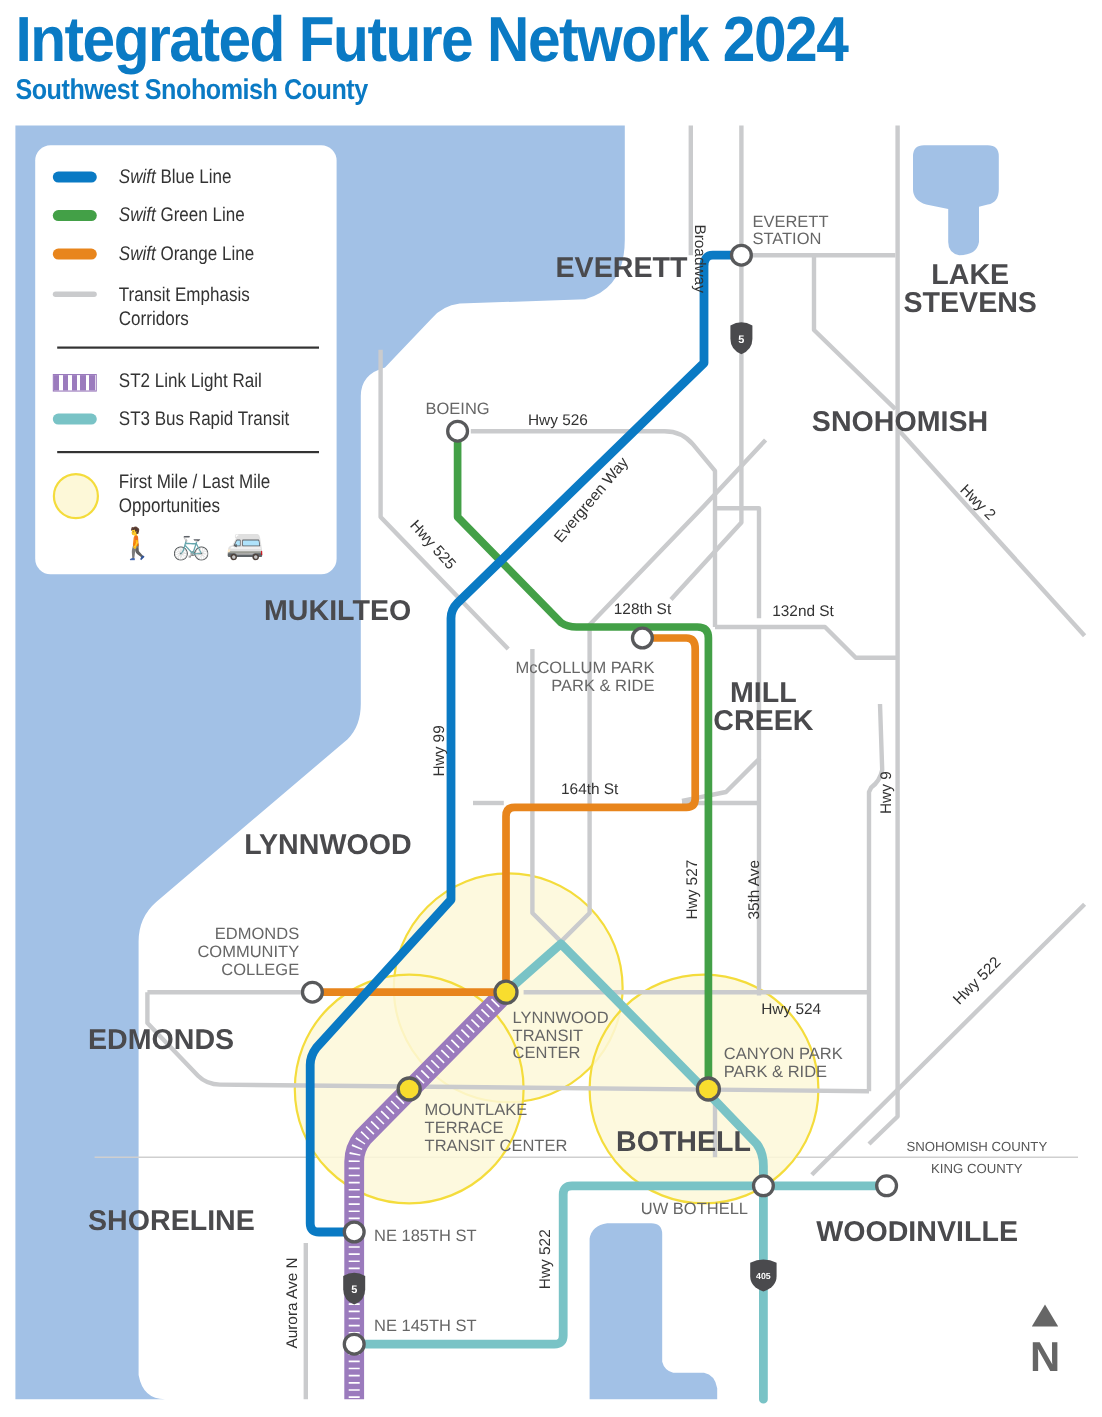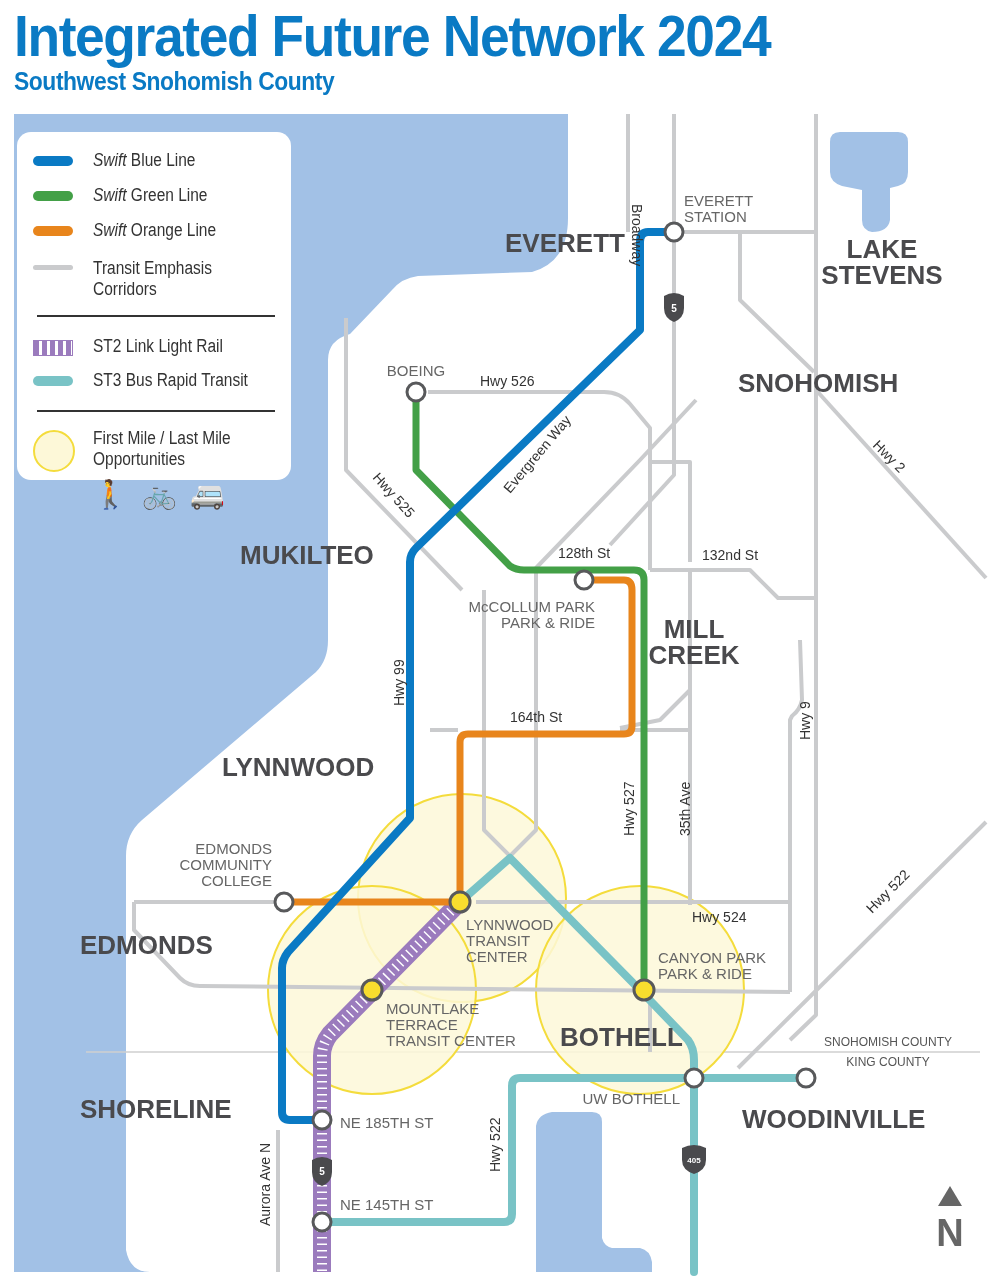--- a/index.html
+++ b/index.html
@@ -1,20 +1,20 @@
 <!DOCTYPE html>
 <html><head>
 <meta charset="utf-8">
 <style>
   html, body { margin: 0; padding: 0; background: #ffffff; }
   body { width: 1002px; height: 1288px; position: relative; overflow: hidden; font-family: "Liberation Sans", "DejaVu Sans", sans-serif; }
   .title { position: absolute; left: 14px; top: 0px; font-size: 58px; font-weight: bold; color: #0a7ac4; letter-spacing: -1.5px; line-height: 72px; transform: scaleX(0.92); transform-origin: left top; white-space: nowrap; }
   .subtitle { position: absolute; left: 14px; top: 66px; font-size: 26px; font-weight: bold; color: #0a7ac4; letter-spacing: -0.5px; transform: scaleX(0.88); transform-origin: left top; white-space: nowrap; }
   svg.map { position: absolute; left: 0; top: 0; }
-  .legend { position: absolute; left: 17px; top: 132px; width: 274px; height: 348px; background: #ffffff; border-radius: 14px; }
+  .legend { position: absolute; left: 32px; top: 132px; width: 274px; height: 390px; background: #ffffff; border-radius: 14px; }
   .lg-swatch { position: absolute; left: 16px; width: 40px; height: 10px; border-radius: 5px; }
   .lg-label { position: absolute; left: 76px; font-size: 18px; color: #333; line-height: 21px; white-space: nowrap; transform: scaleX(0.86); transform-origin: left top; }
   .lg-label i { font-style: italic; }
   .lg-rule { position: absolute; left: 20px; width: 238px; height: 2px; background: #333; }
   .rail-swatch { position: absolute; left: 16px; width: 40px; height: 16px; background: repeating-linear-gradient(90deg, #9b7bbd 0 5px, #ffffff 5px 8px); border: 1px solid #9b7bbd; box-sizing: border-box; }
   .fmlm-swatch { position: absolute; left: 16px; width: 38px; height: 38px; border-radius: 50%; background: #fdf8d8; border: 2px solid #f4dc3c; }
   .lg-icons { position: absolute; left: 76px; top: 346px; display: flex; gap: 14px; font-size: 28px; color: #111; }
   .mlabel { font-family: "Liberation Sans", "DejaVu Sans", sans-serif; }
   .city { font-size: 26px; font-weight: bold; fill: #4a4a4d; }
   .stn { font-size: 15px; fill: #666; }

